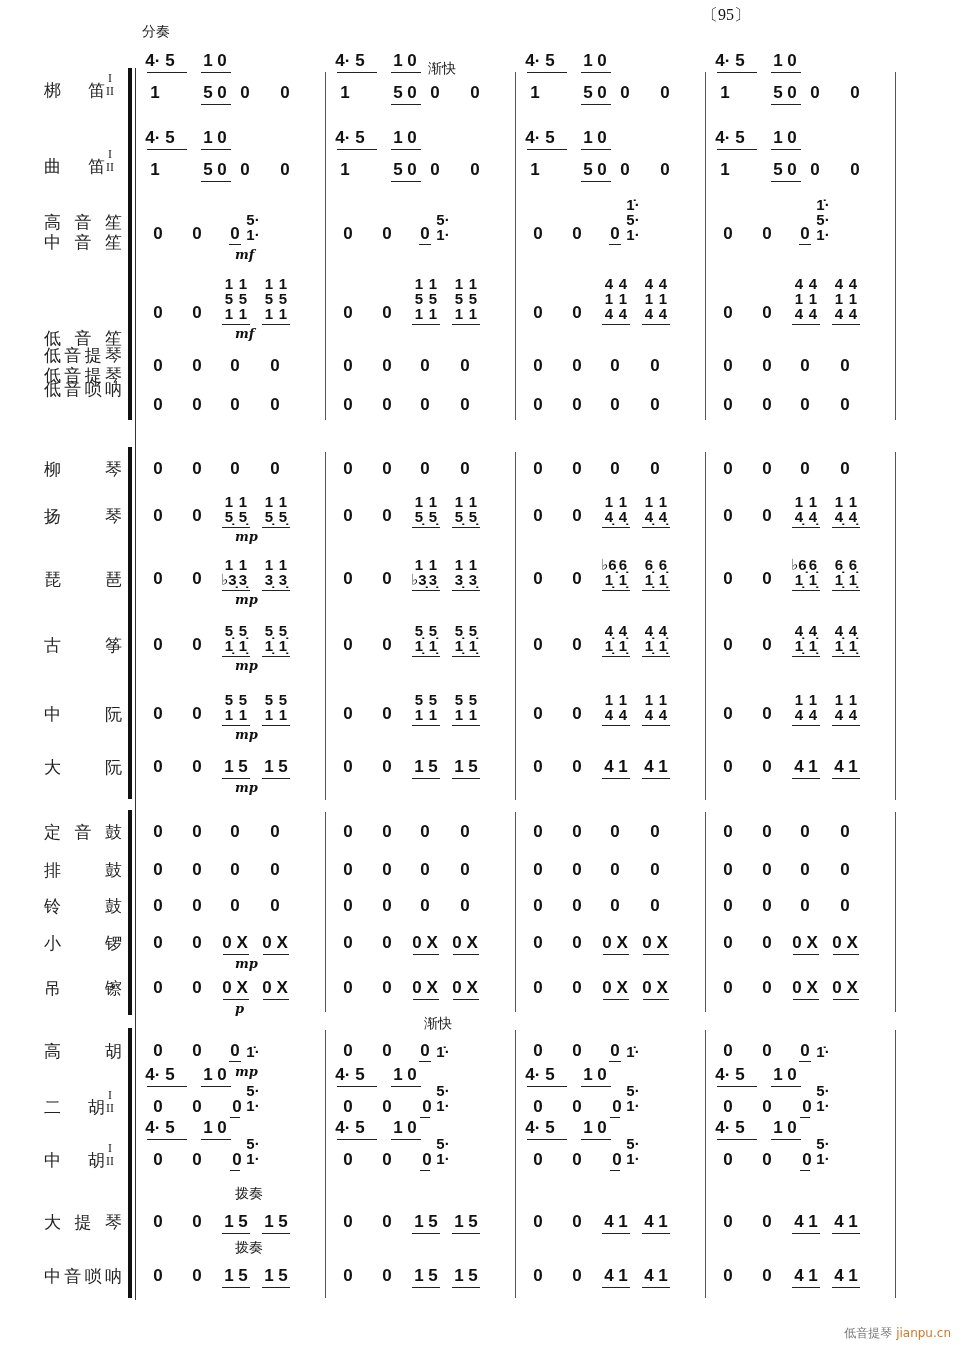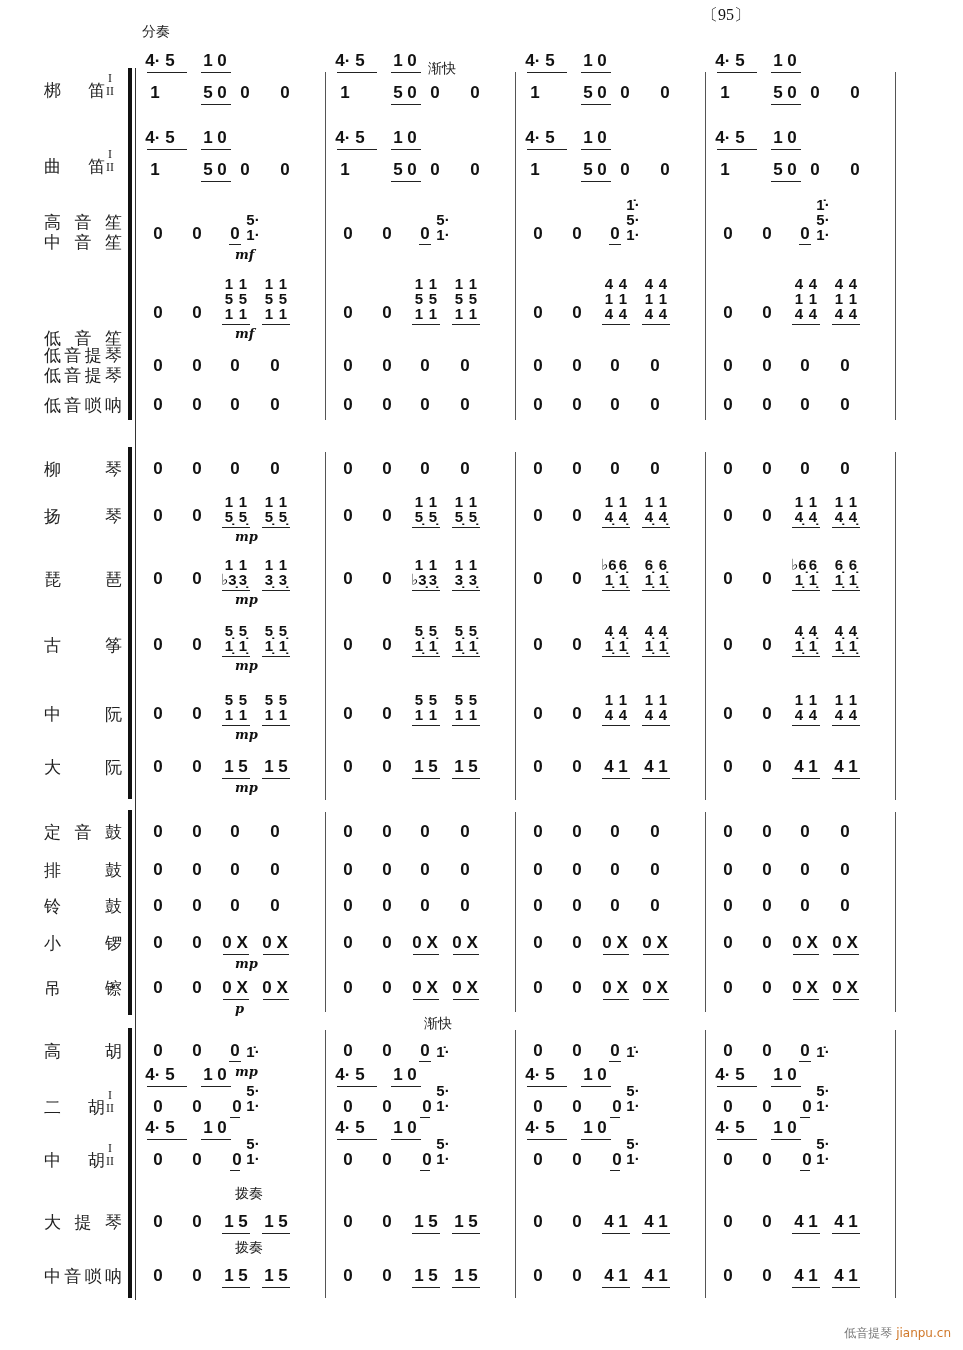--- a/index.html
+++ b/index.html
@@ -73,21 +73,21 @@
       <span class="ln">高 音 笙</span>
       <span class="ln">中 音 笙</span>
     </div>
   <div class="label" style="top:303px;margin-top:25px;">
       <span class="ln">低 音 笙</span>
     </div>
   <div class="label" style="top:345px;">
       <span class="ln">低音提琴</span>
       <span class="ln">低音提琴</span>
     </div>
-  <div class="label" style="top:395px;">
+  <div class="label" style="top:379px;">
       <span class="ln">低音唢呐</span>
     </div>
 
   <div class="label" style="top:459px;">
       <span class="ln"><span>柳</span>&nbsp;&nbsp;&nbsp;&nbsp;&nbsp;&nbsp;&nbsp;&nbsp;<span>琴</span></span>
     </div>
   <div class="label" style="top:506px;">
       <span class="ln"><span>扬</span>&nbsp;&nbsp;&nbsp;&nbsp;&nbsp;&nbsp;&nbsp;&nbsp;<span>琴</span></span>
     </div>
   <div class="label" style="top:569px;">

